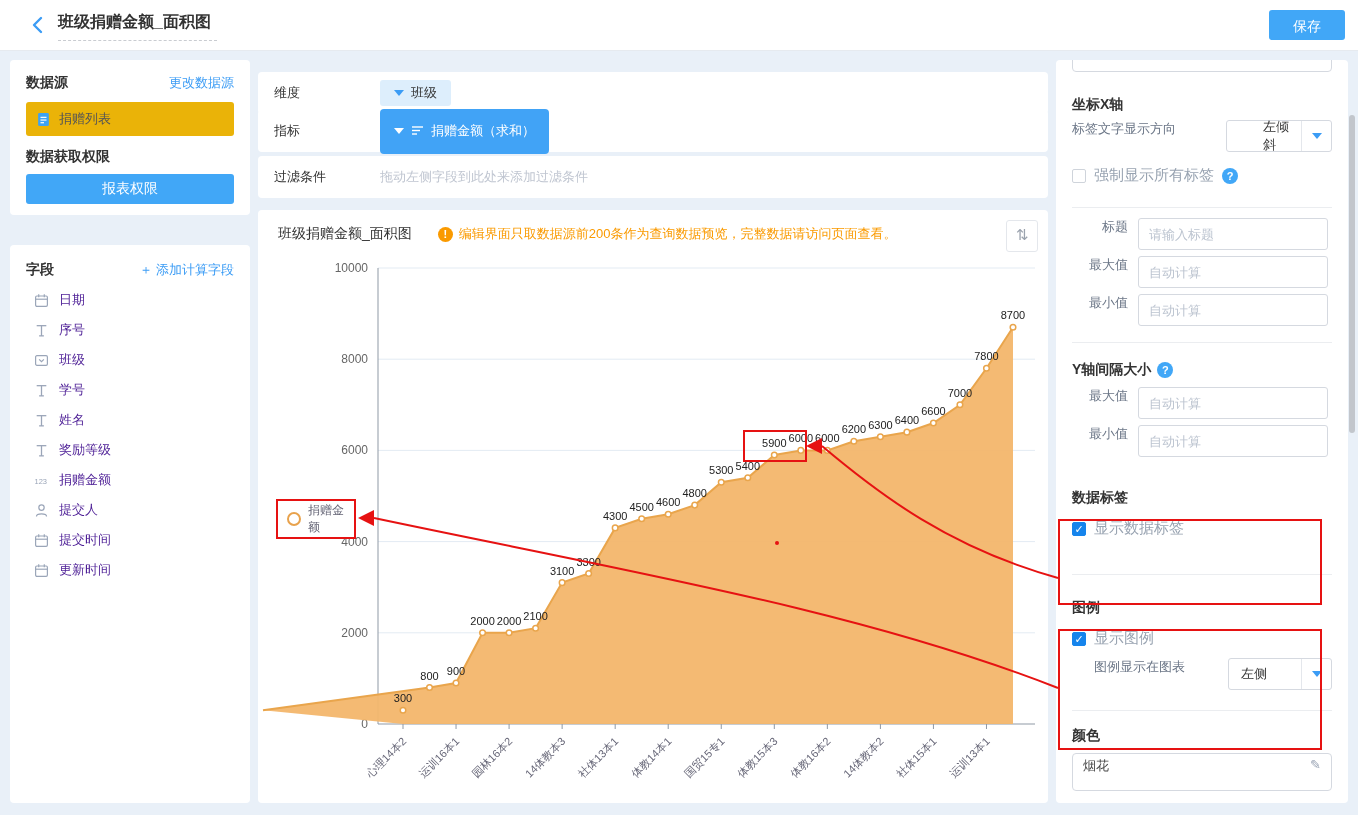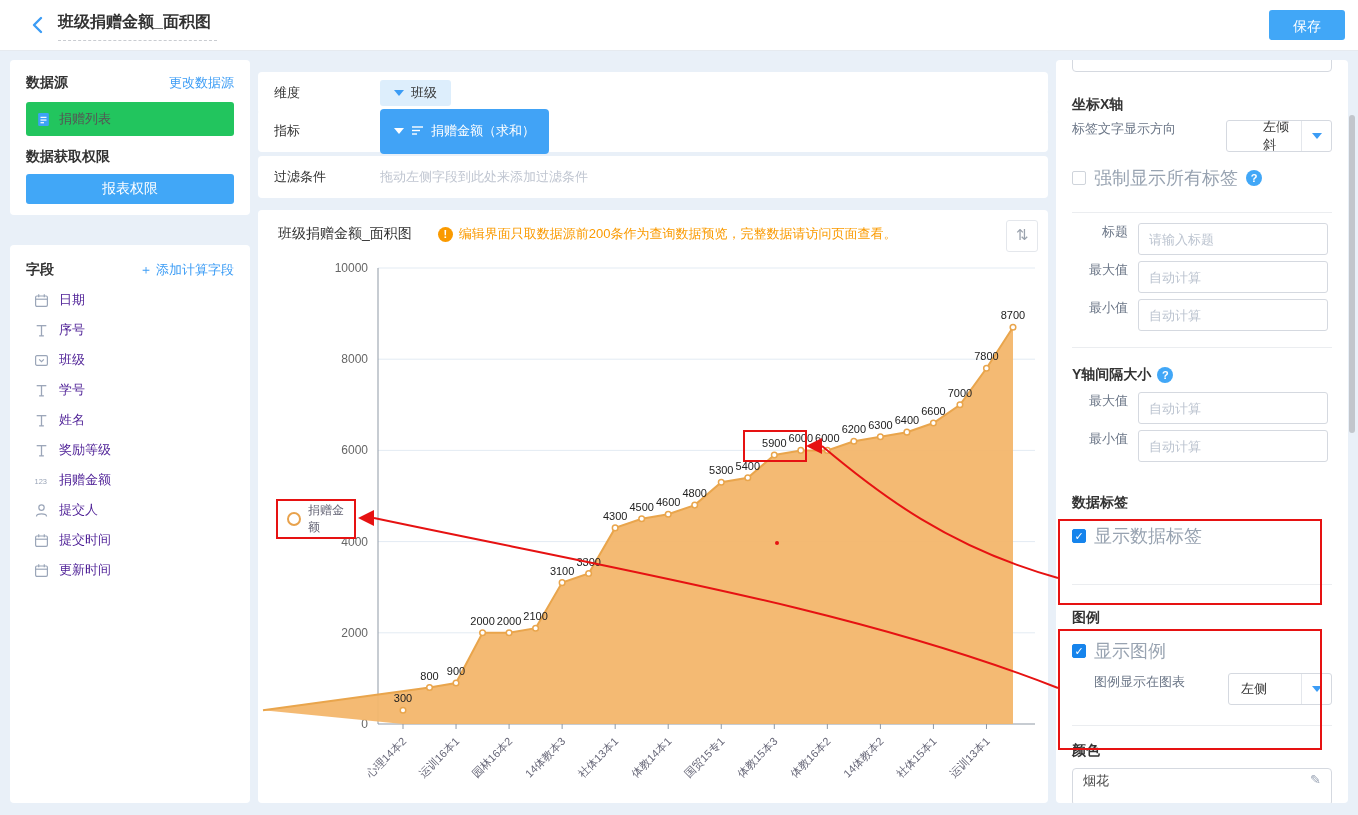--- a/index.html
+++ b/index.html
@@ -11,21 +11,21 @@
   #topbar{position:absolute;left:0;top:0;width:1358px;height:50px;background:#fff;border-bottom:1px solid #e6eaef;z-index:10;}
   #back{position:absolute;left:28px;top:15px;width:20px;height:20px;cursor:pointer;}
   #page-title{position:absolute;left:58px;top:12px;font-size:16px;font-weight:bold;color:#333;padding:0 6px 7px 0;border-bottom:1px dashed #c9ccd1;}
   #save-btn{position:absolute;right:13px;top:10px;width:76px;height:30px;background:#41a7f7;color:#fff;font-size:14px;border:none;border-radius:3px;text-align:center;line-height:30px;cursor:pointer;}
 
   
   #ds-card{left:10px;top:60px;width:240px;height:155px;padding:14px 16px;box-sizing:border-box;}
   .row-between{display:flex;justify-content:space-between;align-items:center;}
   .sec-title{font-size:14px;font-weight:bold;color:#333;}
   .blue-link{font-size:13px;color:#3b9cf5;cursor:pointer;}
-  #source-row{margin-top:10px;height:34px;background:#22c55e;border-radius:3px;display:flex;align-items:center;padding:0 10px;gap:8px;}
+  #source-row{margin-top:10px;height:34px;background:#eab308;border-radius:3px;display:flex;align-items:center;padding:0 10px;gap:8px;}
   #source-row span.lbl{font-size:13px;color:#555;}
   #perm-title{margin-top:12px;}
   #perm-btn{margin-top:8px;width:100%;height:30px;background:#41a7f7;color:#fff;font-size:14px;border:none;border-radius:3px;cursor:pointer;}
 
   #fields-card{left:10px;top:245px;width:240px;height:558px;padding:16px;box-sizing:border-box;}
   #fields-list{margin-top:6px;}
   .field-item{display:flex;align-items:center;height:30px;gap:10px;padding-left:8px;cursor:pointer;border-radius:3px;}
   .field-item .flabel{font-size:13px;color:#4c1d95;}
   .ficon{width:15px;height:15px;display:inline-flex;}
 
@@ -60,21 +60,21 @@
   .h-xaxis{margin-top:24px;} 
   .set-row{display:flex;align-items:flex-start;margin-top:6px;}
   .set-row .rlabel{font-size:13px;color:#6b7687;}
   .divider{height:1px;background:#ebedf0;}
   .select{display:inline-flex;align-items:stretch;border:1px solid #d5d9e0;border-radius:3px;height:32px;box-sizing:border-box;background:#fff;cursor:pointer;}
   .select .sval{display:flex;align-items:center;padding:0 12px;font-size:13px;color:#333;}
   .select .scaret{display:flex;align-items:center;justify-content:center;width:29px;border-left:1px solid #e4e7ec;}
   .cb-row{display:flex;align-items:center;gap:8px;}
   .cb{width:14px;height:14px;border-radius:2px;box-sizing:border-box;border:1px solid #cfd4db;background:#fff;flex:none;cursor:pointer;font-size:11px;line-height:13px;text-align:center;color:#fff;}
   .cb.on{background:#1684ec;border-color:#1684ec;}
-  .cb-label{font-size:18px;color:#98a3b1;}
+  .cb-label{font-size:15px;color:#98a3b1;}
   .help-ico{width:16px;height:16px;border-radius:50%;background:#41a7f7;color:#fff;font-size:11px;font-weight:bold;text-align:center;line-height:16px;flex:none;cursor:pointer;}
   .ipt{height:32px;border:1px solid #d5d9e0;border-radius:3px;box-sizing:border-box;font-size:13px;color:#333;padding:0 10px;width:190px;font-family:inherit;}
   .ipt::placeholder{color:#bcc4d0;}
   .flabel56{width:56px;text-align:right;margin-right:10px;flex:none;}
   #color-cut{margin-top:8px;height:30px;border:1px solid #d5d9e0;border-radius:4px;padding:3px 10px;font-size:13px;color:#444;display:flex;justify-content:space-between;}
   #color-cut .pencil{color:#98a2b3;font-size:13px;}
 
   
   .red-box{position:absolute;border:2px solid #e61212;box-sizing:border-box;z-index:40;pointer-events:none;}
   #redbox-datalabel{left:1058px;top:519px;width:264px;height:86px;}

